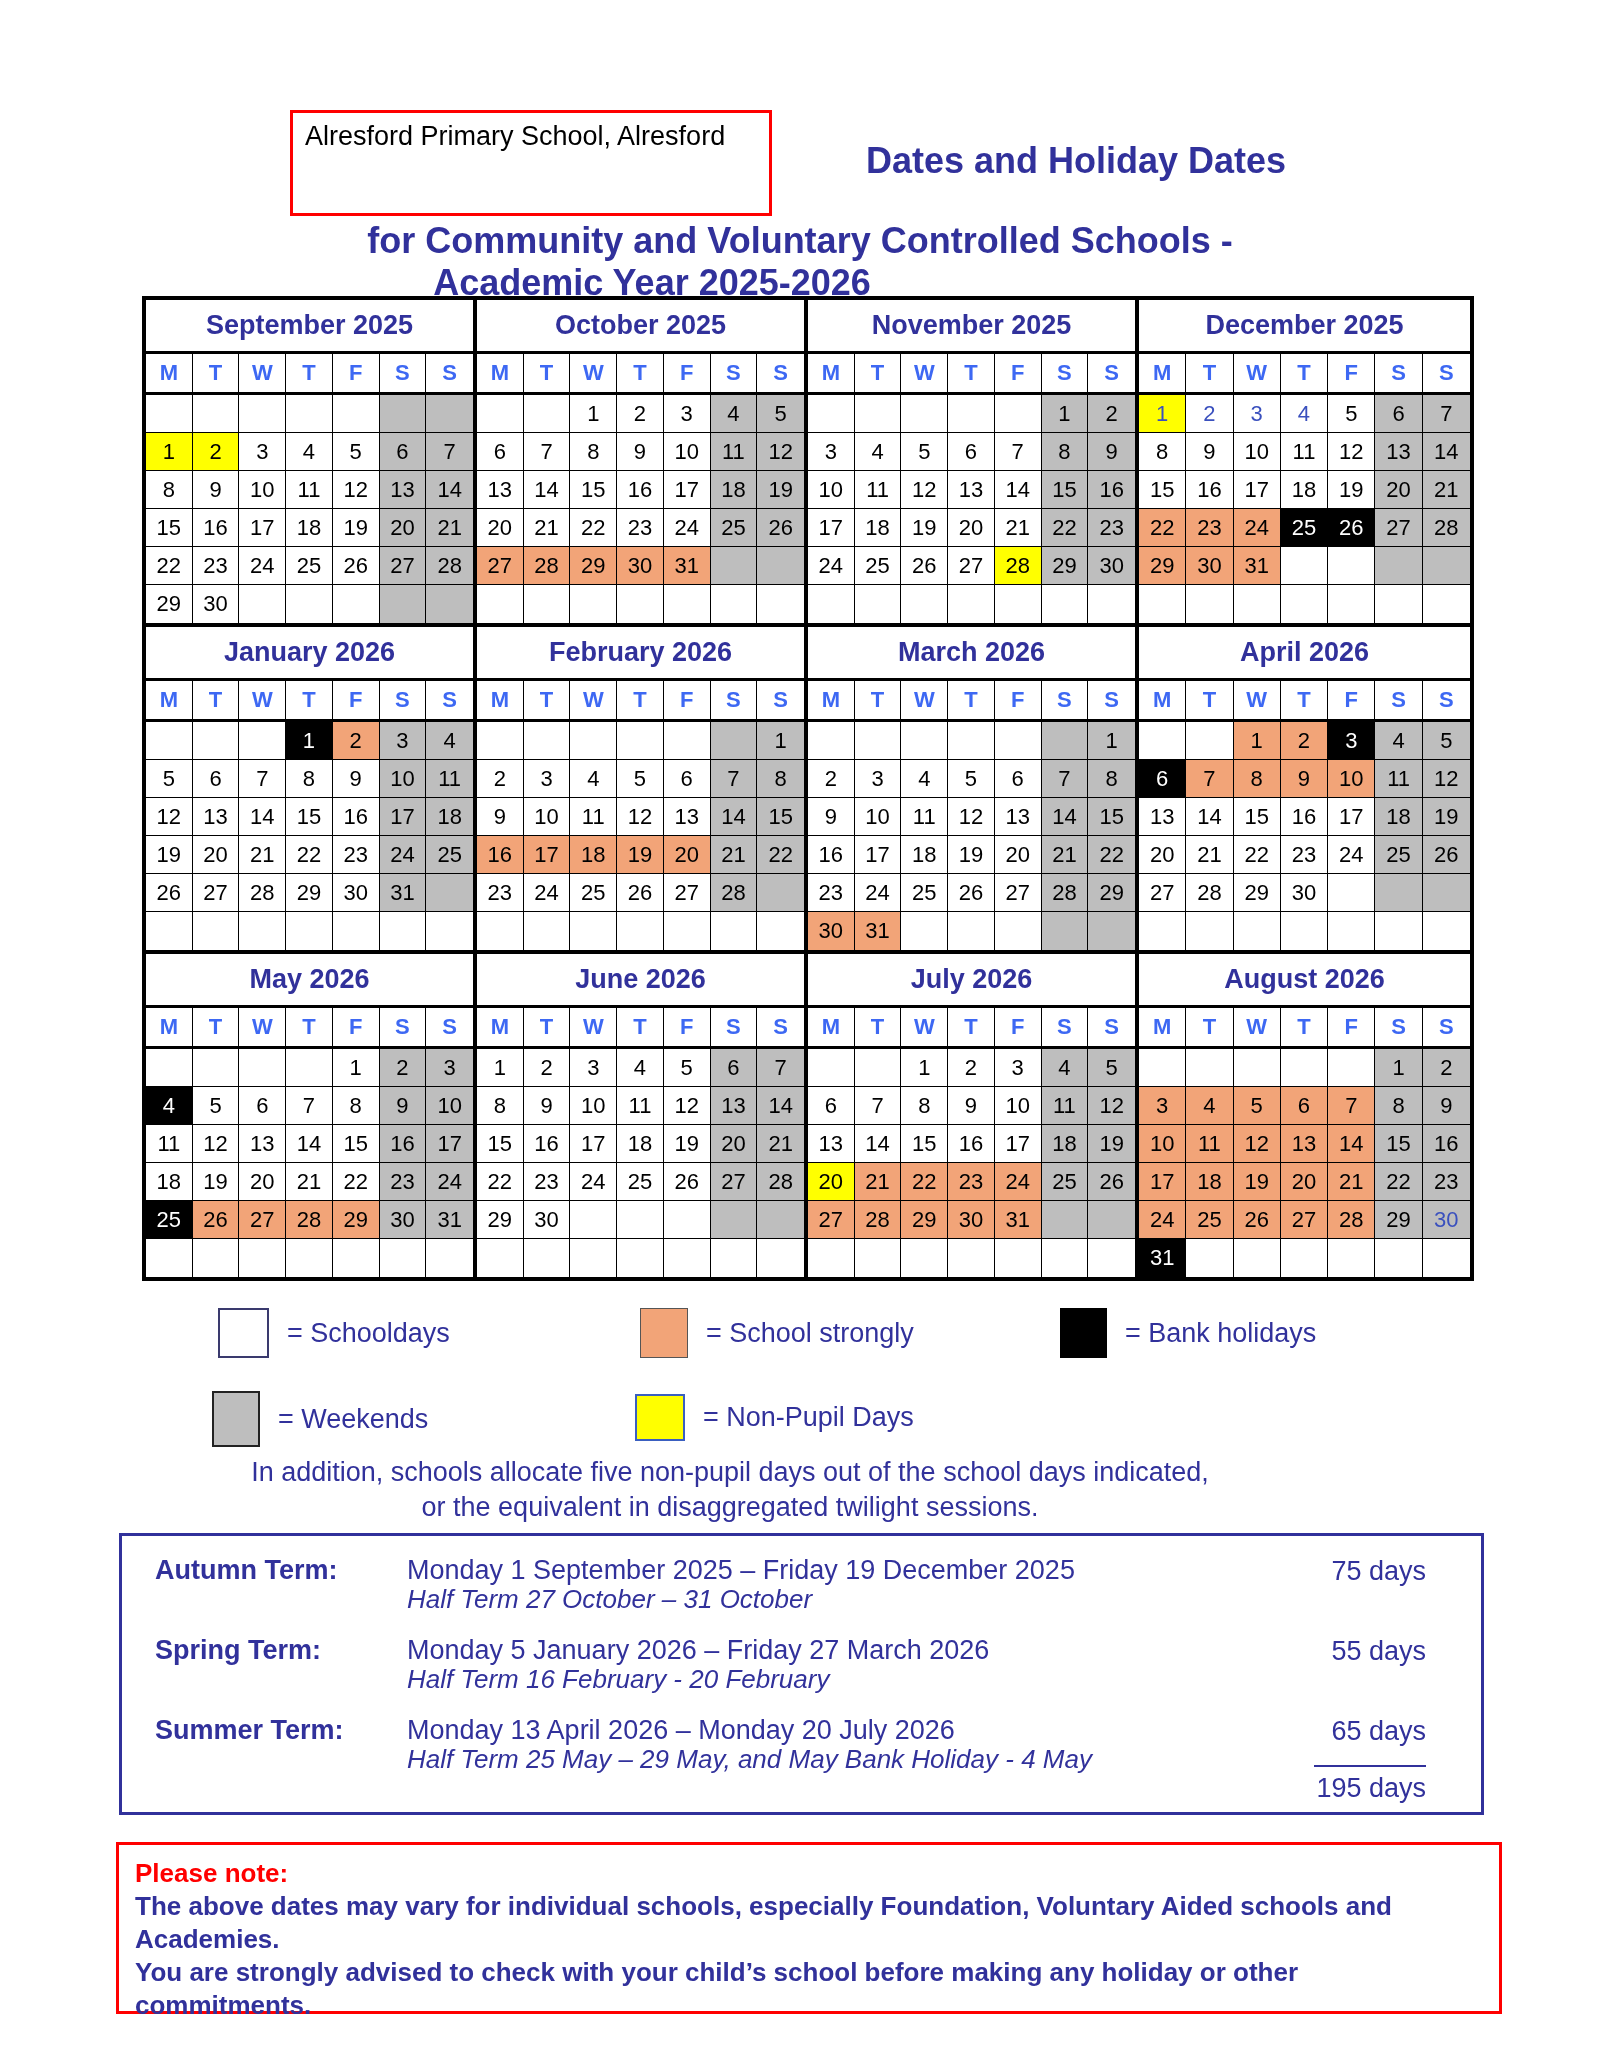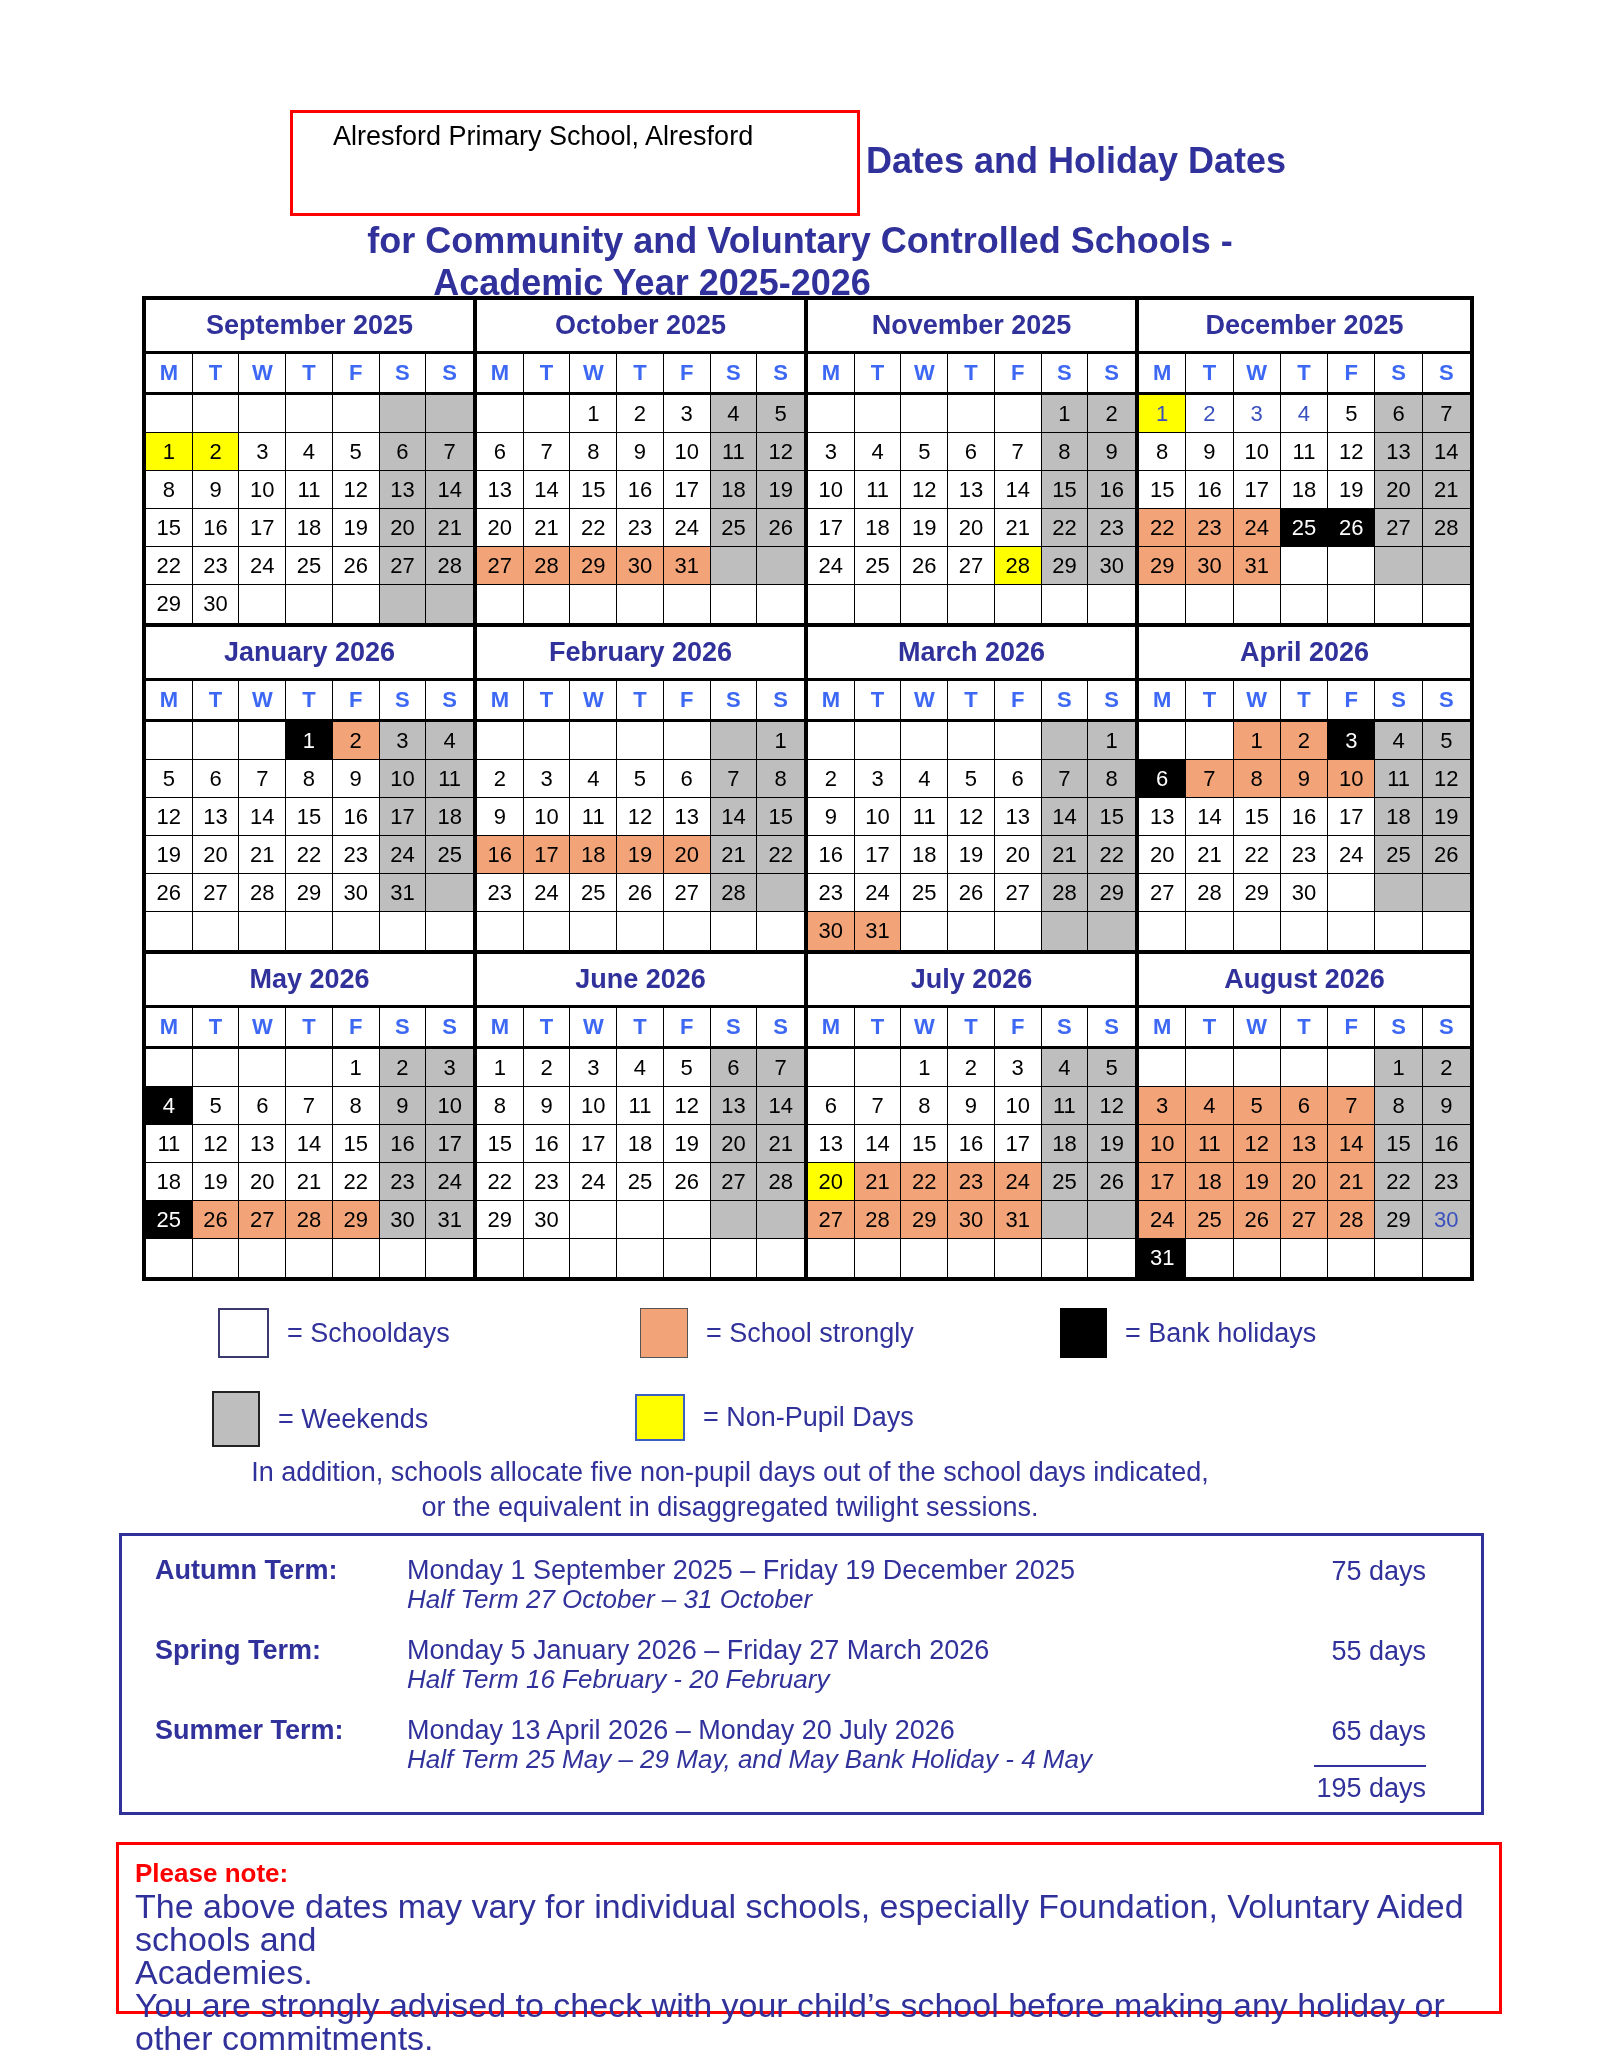--- a/index.html
+++ b/index.html
@@ -10,24 +10,23 @@
     height: 2071px;
     margin: 0 auto;
     background: #ffffff;
     font-family: "Liberation Sans", sans-serif;
     overflow: hidden;
   }
 
   
   .school-box {
     position: absolute; left: 290px; top: 110px;
-    width: 570px; height: 106px;
+    width: 482px; height: 106px;
     border: 3px solid var(--red);
     background: #fff;
-    padding-left: 28px;
   }
   .school-box .school-name {
     display: block; margin: 8px 0 0 12px;
     font-size: 27px; color: #000;
   }
   .title-line1 {
     position: absolute; left: 866px; top: 140px;
     font-size: 36px; font-weight: bold; color: var(--navy);
   }
   .title-line2 {
@@ -114,21 +113,21 @@
   .terms-total .rule { width: 112px; border-top: 2px solid var(--navy); margin: 0 0 6px auto; }
 
   
   .please-note {
     position: absolute; left: 116px; top: 1842px;
     width: 1386px; height: 172px;
     border: 3px solid var(--red); background: #fff;
     padding: 12px 20px 0 16px;
   }
   .please-note .pn-head { color: var(--red); font-weight: bold; font-size: 26px; line-height: 33px; }
-  .please-note .pn-line { color: var(--navy); font-weight: normal; font-size: 34px; line-height: 33px; }
+  .please-note .pn-line { color: var(--navy); font-weight: bold; font-size: 26px; line-height: 33px; }
 </style>
 </head>
 <body>
 
 <div class="page" style="--school-holiday: #F2A478; --weekend: #BEBEBE; --non-pupil: #FFFF00; --bank-holiday: #000000; --navy: #31319B; --dow-blue: #3D68F3; --date-blue: #3A50BE; --red: #FF0000;">
 
   <div class="school-box">
     <span class="school-name">Alresford Primary School, Alresford</span>
   </div>
   <div class="title-line1">Dates and Holiday Dates</div>

